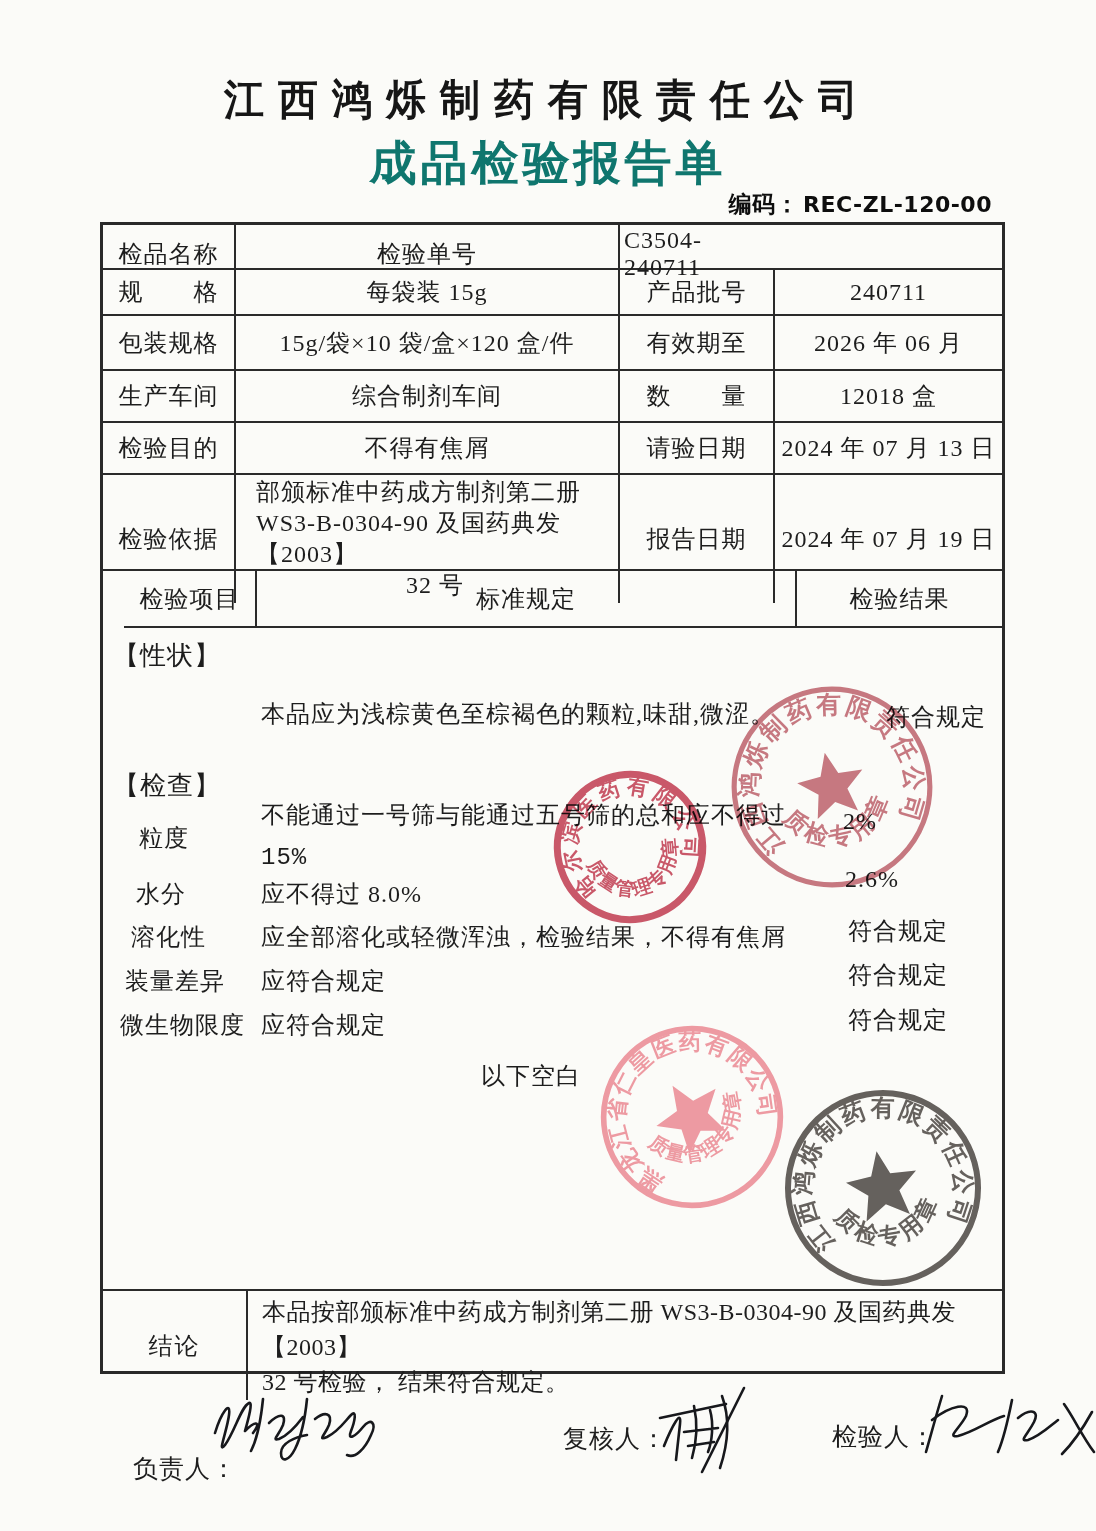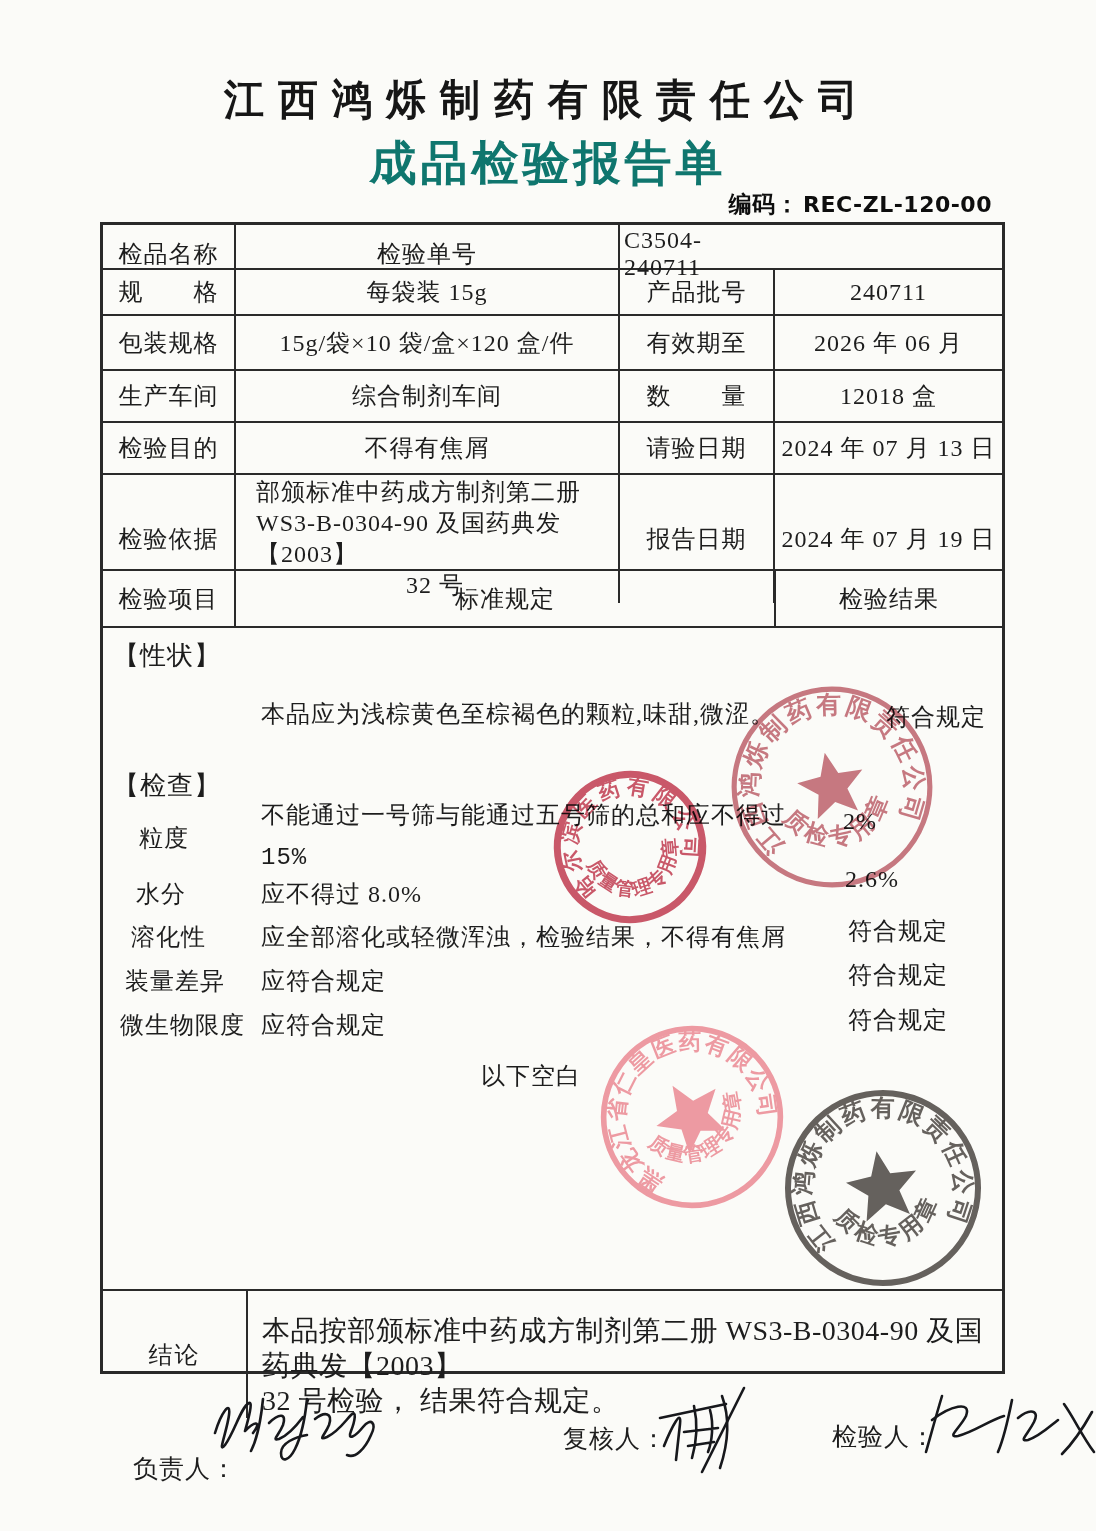--- a/index.html
+++ b/index.html
@@ -26,39 +26,39 @@
     letter-spacing:0.5px;
   }
   .code-line .lbl{font-family:"Liberation Serif",serif;font-size:23px;margin-right:4px;}
   
   .doc-table{
     position:absolute;left:100px;top:222px;width:905px;
     border:3px solid #2a2a2a;box-sizing:border-box;background:transparent;
     font-size:24px;
   }
   .t-row{display:grid;grid-template-columns:133px 384px 155px 1fr;border-bottom:2px solid #2a2a2a;box-sizing:border-box;}
-  .t-row.hdr{grid-template-columns:133px 540px 1fr;}
+  .t-row.hdr{grid-template-columns:133px 540px 1fr;margin-left:21px;}
   .cell{
     display:flex;align-items:center;justify-content:center;text-align:left;
     border-right:2px solid #2a2a2a;box-sizing:border-box;padding:2px 4px;
     letter-spacing:1px;
   }
   .cell:last-child{border-right:none;}
   .cell.multiline{flex-direction:column;align-items:flex-start;justify-content:center;padding-left:20px;line-height:31px;text-align:left;}
   .cell.multiline .ctr{align-self:center;}
   .r1{height:45px;} .r2{height:46px;} .r3{height:55px;} .r4{height:52px;} .r5{height:52px;}
   .r6{height:96px;} .r7{height:57px;}
   
   .body-box{position:relative;height:663px;border-bottom:2px solid #2a2a2a;box-sizing:border-box;}
   .body-box .abs{position:absolute;white-space:nowrap;letter-spacing:1px;}
   .section-head{font-size:26px;letter-spacing:2px;}
   
   .concl-row{display:grid;grid-template-columns:145px 1fr;height:80px;box-sizing:border-box;}
   .concl-label{display:flex;align-items:center;justify-content:center;border-right:2px solid #2a2a2a;letter-spacing:2px;}
-  .concl-text{padding:22px 10px 0 14px;line-height:35px;font-size:28px;letter-spacing:0.5px;}
+  .concl-text{padding:4px 10px 0 14px;line-height:35px;font-size:24px;letter-spacing:0.5px;}
   
   .sig-label{position:absolute;font-size:25px;letter-spacing:1px;white-space:nowrap;}
   .sig-svg{position:absolute;}
   .sig-svg path{fill:none;stroke:#17181c;stroke-width:2.6;stroke-linecap:round;stroke-linejoin:round;}
   
   .stamp{position:absolute;mix-blend-mode:multiply;pointer-events:none;}
   .stamp text{font-family:"Liberation Serif","DejaVu Serif",serif;font-weight:bold;}
 </style>
 </head>
 <body>

